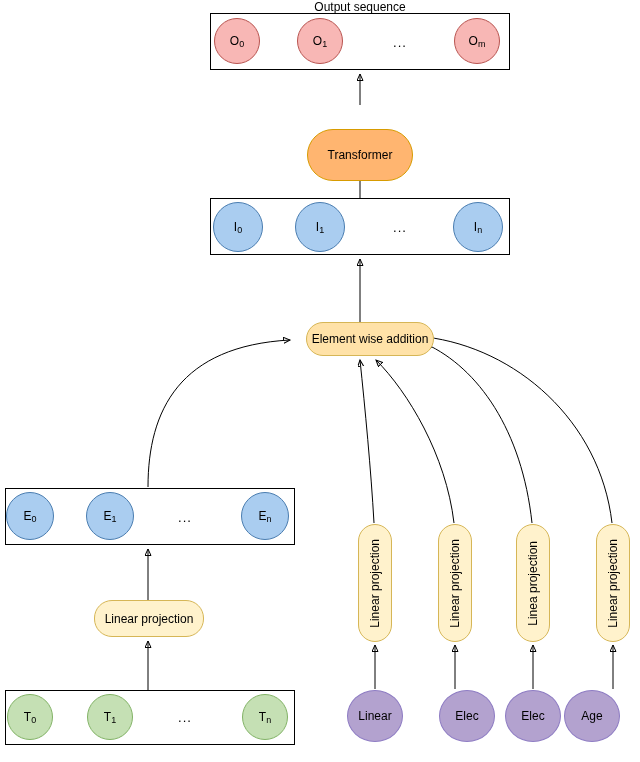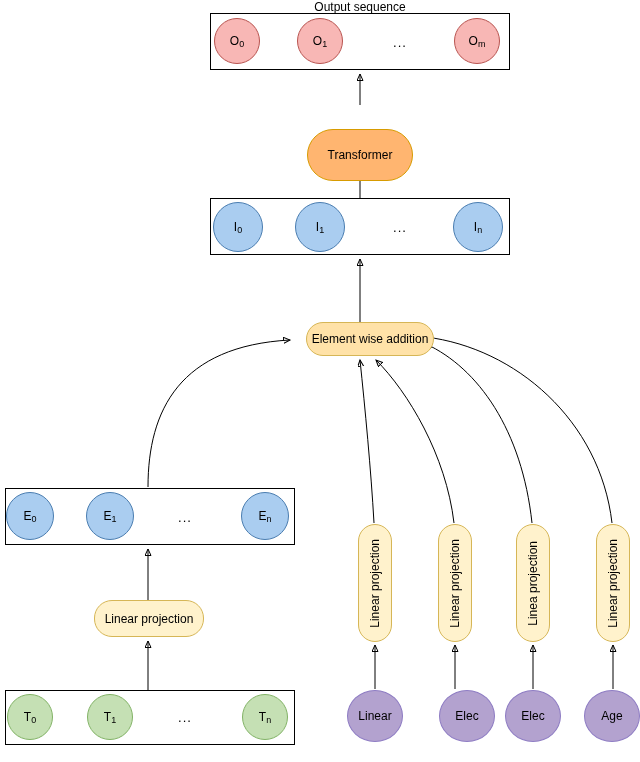--- a/index.html
+++ b/index.html
@@ -209,17 +209,17 @@
 
   <div class="ellipse" style="left:347px; top:690px;">
     <span>Linear</span>
   </div>
   <div class="ellipse" style="left:439px; top:690px;text-align:right;">
     <span>Elec</span>
   </div>
   <div class="ellipse" style="left:505px; top:690px;">
     <span>Elec</span>
   </div>
-  <div class="ellipse" style="left:584px; top:690px;text-align:center;">
+  <div class="ellipse" style="left:564px; top:690px;text-align:center;">
     <span>Age</span>
   </div>
 
 </div>
 
 </body></html>

